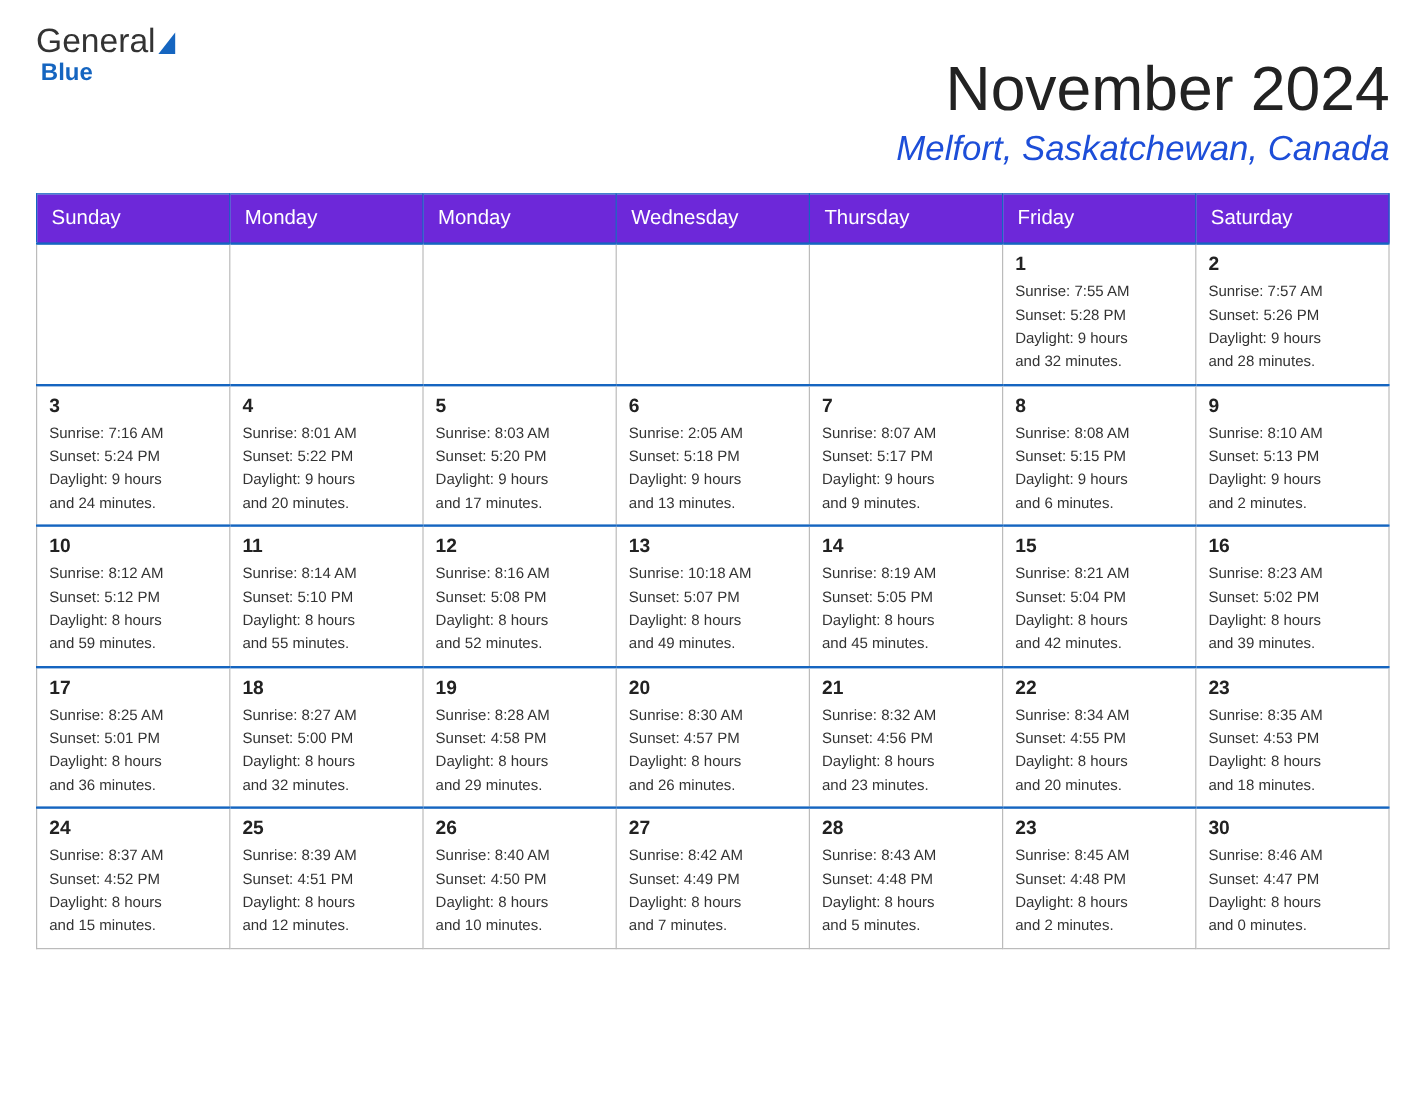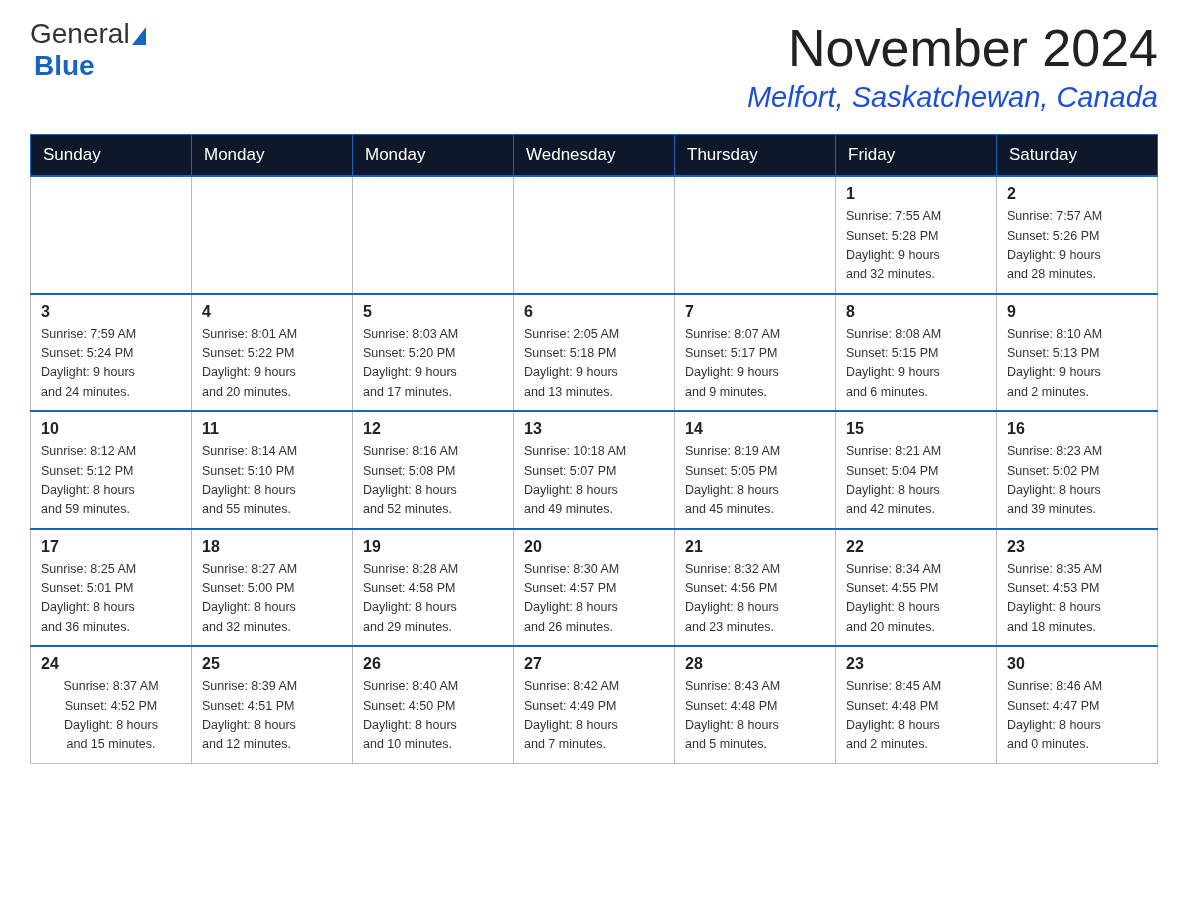--- a/index.html
+++ b/index.html
@@ -30,48 +30,49 @@
     .logo-triangle {
       width: 0;
       height: 0;
       border-left: 14px solid transparent;
       border-bottom: 18px solid #1565c0;
       display: inline-block;
       margin-left: 2px;
       vertical-align: middle;
     }
     .logo-line {
-      font-size: 28px;
+      font-size: 20px;
       font-weight: bold;
       color: #1565c0;
       margin-top: 2px;
       padding-left: 4px;
     }
     .title-area {
       text-align: right;
+      margin-top: 27px;
     }
     .month-title {
       font-size: 52px;
       font-weight: normal;
       color: #222;
       line-height: 1.1;
     }
     .location-title {
       font-size: 29px;
       color: #1d4ed8;
       margin-top: 4px;
       font-style: italic;
     }
     .calendar {
       width: 100%;
       border-collapse: collapse;
       border: 1px solid #999;
     }
     .calendar th {
-      background-color: #0f172a;
+      background-color: #6d28d9;
       color: #fff;
       text-align: left;
       padding: 10px 12px;
       font-size: 17px;
       font-weight: normal;
       border: 1px solid #1565c0;
     }
     .calendar td {
       vertical-align: top;
       padding: 8px 10px;
@@ -144,21 +145,21 @@
           <div class="day-number">2</div>
           <div class="day-info" style="white-space: pre-line;">Sunrise: 7:57 AM
 Sunset: 5:26 PM
 Daylight: 9 hours
 and 28 minutes.</div>
         </td>
       </tr>
       <tr class="week-row">
         <td>
           <div class="day-number">3</div>
-          <div class="day-info" style="white-space: pre-line;">Sunrise: 7:59 AM
+          <div class="day-info" style="white-space: pre-line;">Sunrise: 7:16 AM
 Sunset: 5:24 PM
 Daylight: 9 hours
 and 24 minutes.</div>
         </td>
         <td>
           <div class="day-number">4</div>
           <div class="day-info" style="white-space: pre-line;">Sunrise: 8:01 AM
 Sunset: 5:22 PM
 Daylight: 9 hours
 and 20 minutes.</div>
@@ -297,21 +298,21 @@
           <div class="day-number">23</div>
           <div class="day-info" style="white-space: pre-line;">Sunrise: 8:35 AM
 Sunset: 4:53 PM
 Daylight: 8 hours
 and 18 minutes.</div>
         </td>
       </tr>
       <tr class="week-row">
         <td>
           <div class="day-number">24</div>
-          <div class="day-info" style="white-space: pre-line; text-align: center;">Sunrise: 8:37 AM
+          <div class="day-info" style="white-space: pre-line;">Sunrise: 8:37 AM
 Sunset: 4:52 PM
 Daylight: 8 hours
 and 15 minutes.</div>
         </td>
         <td>
           <div class="day-number">25</div>
           <div class="day-info" style="white-space: pre-line;">Sunrise: 8:39 AM
 Sunset: 4:51 PM
 Daylight: 8 hours
 and 12 minutes.</div>

